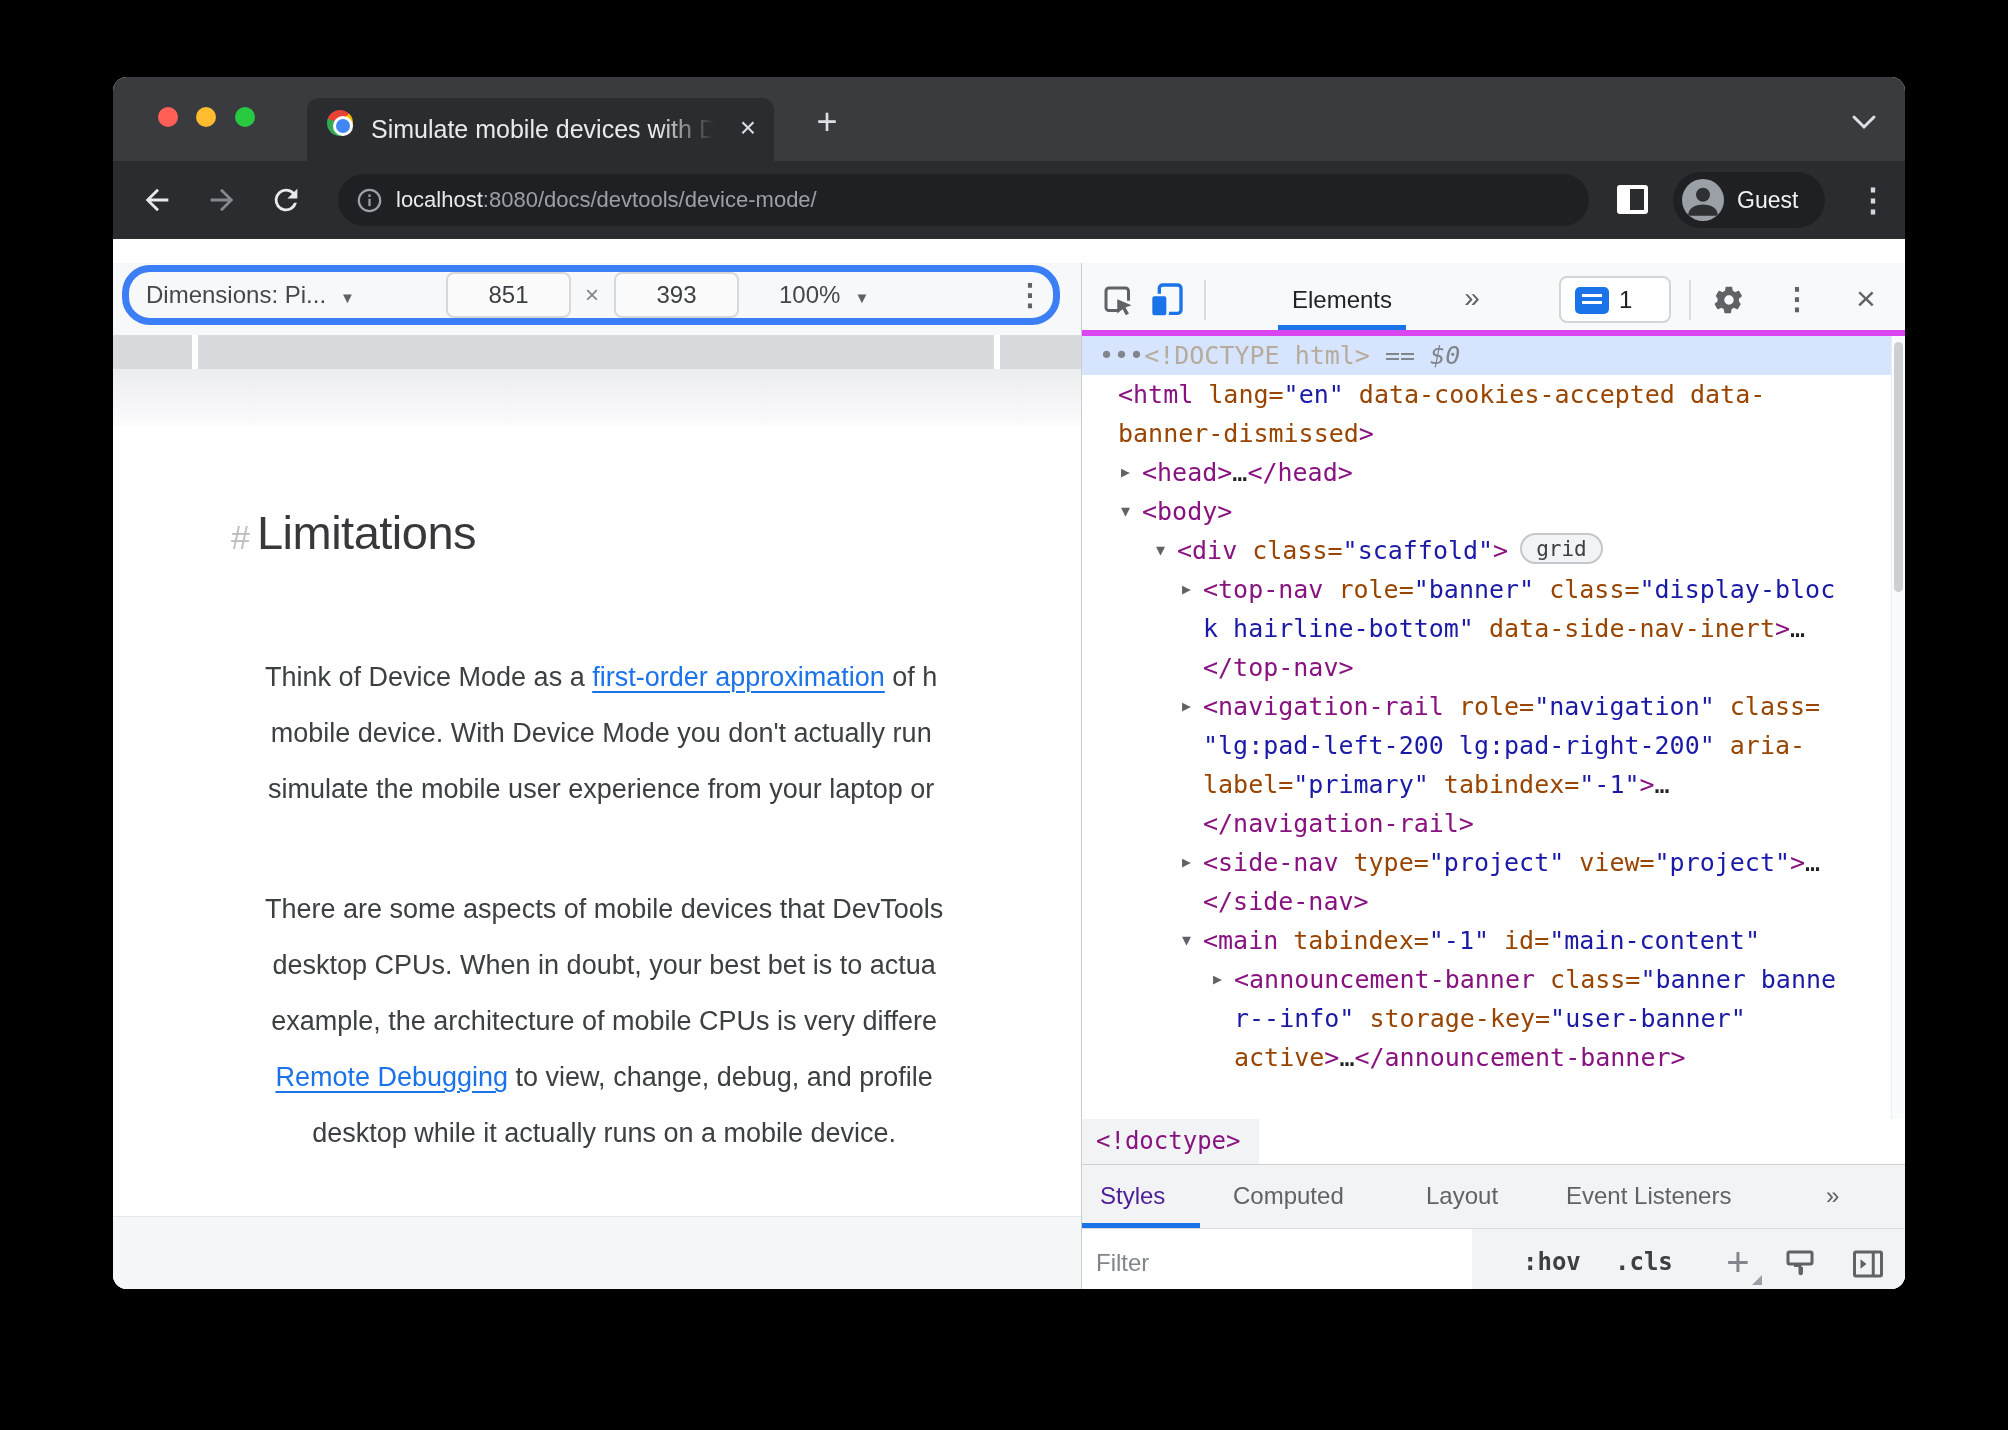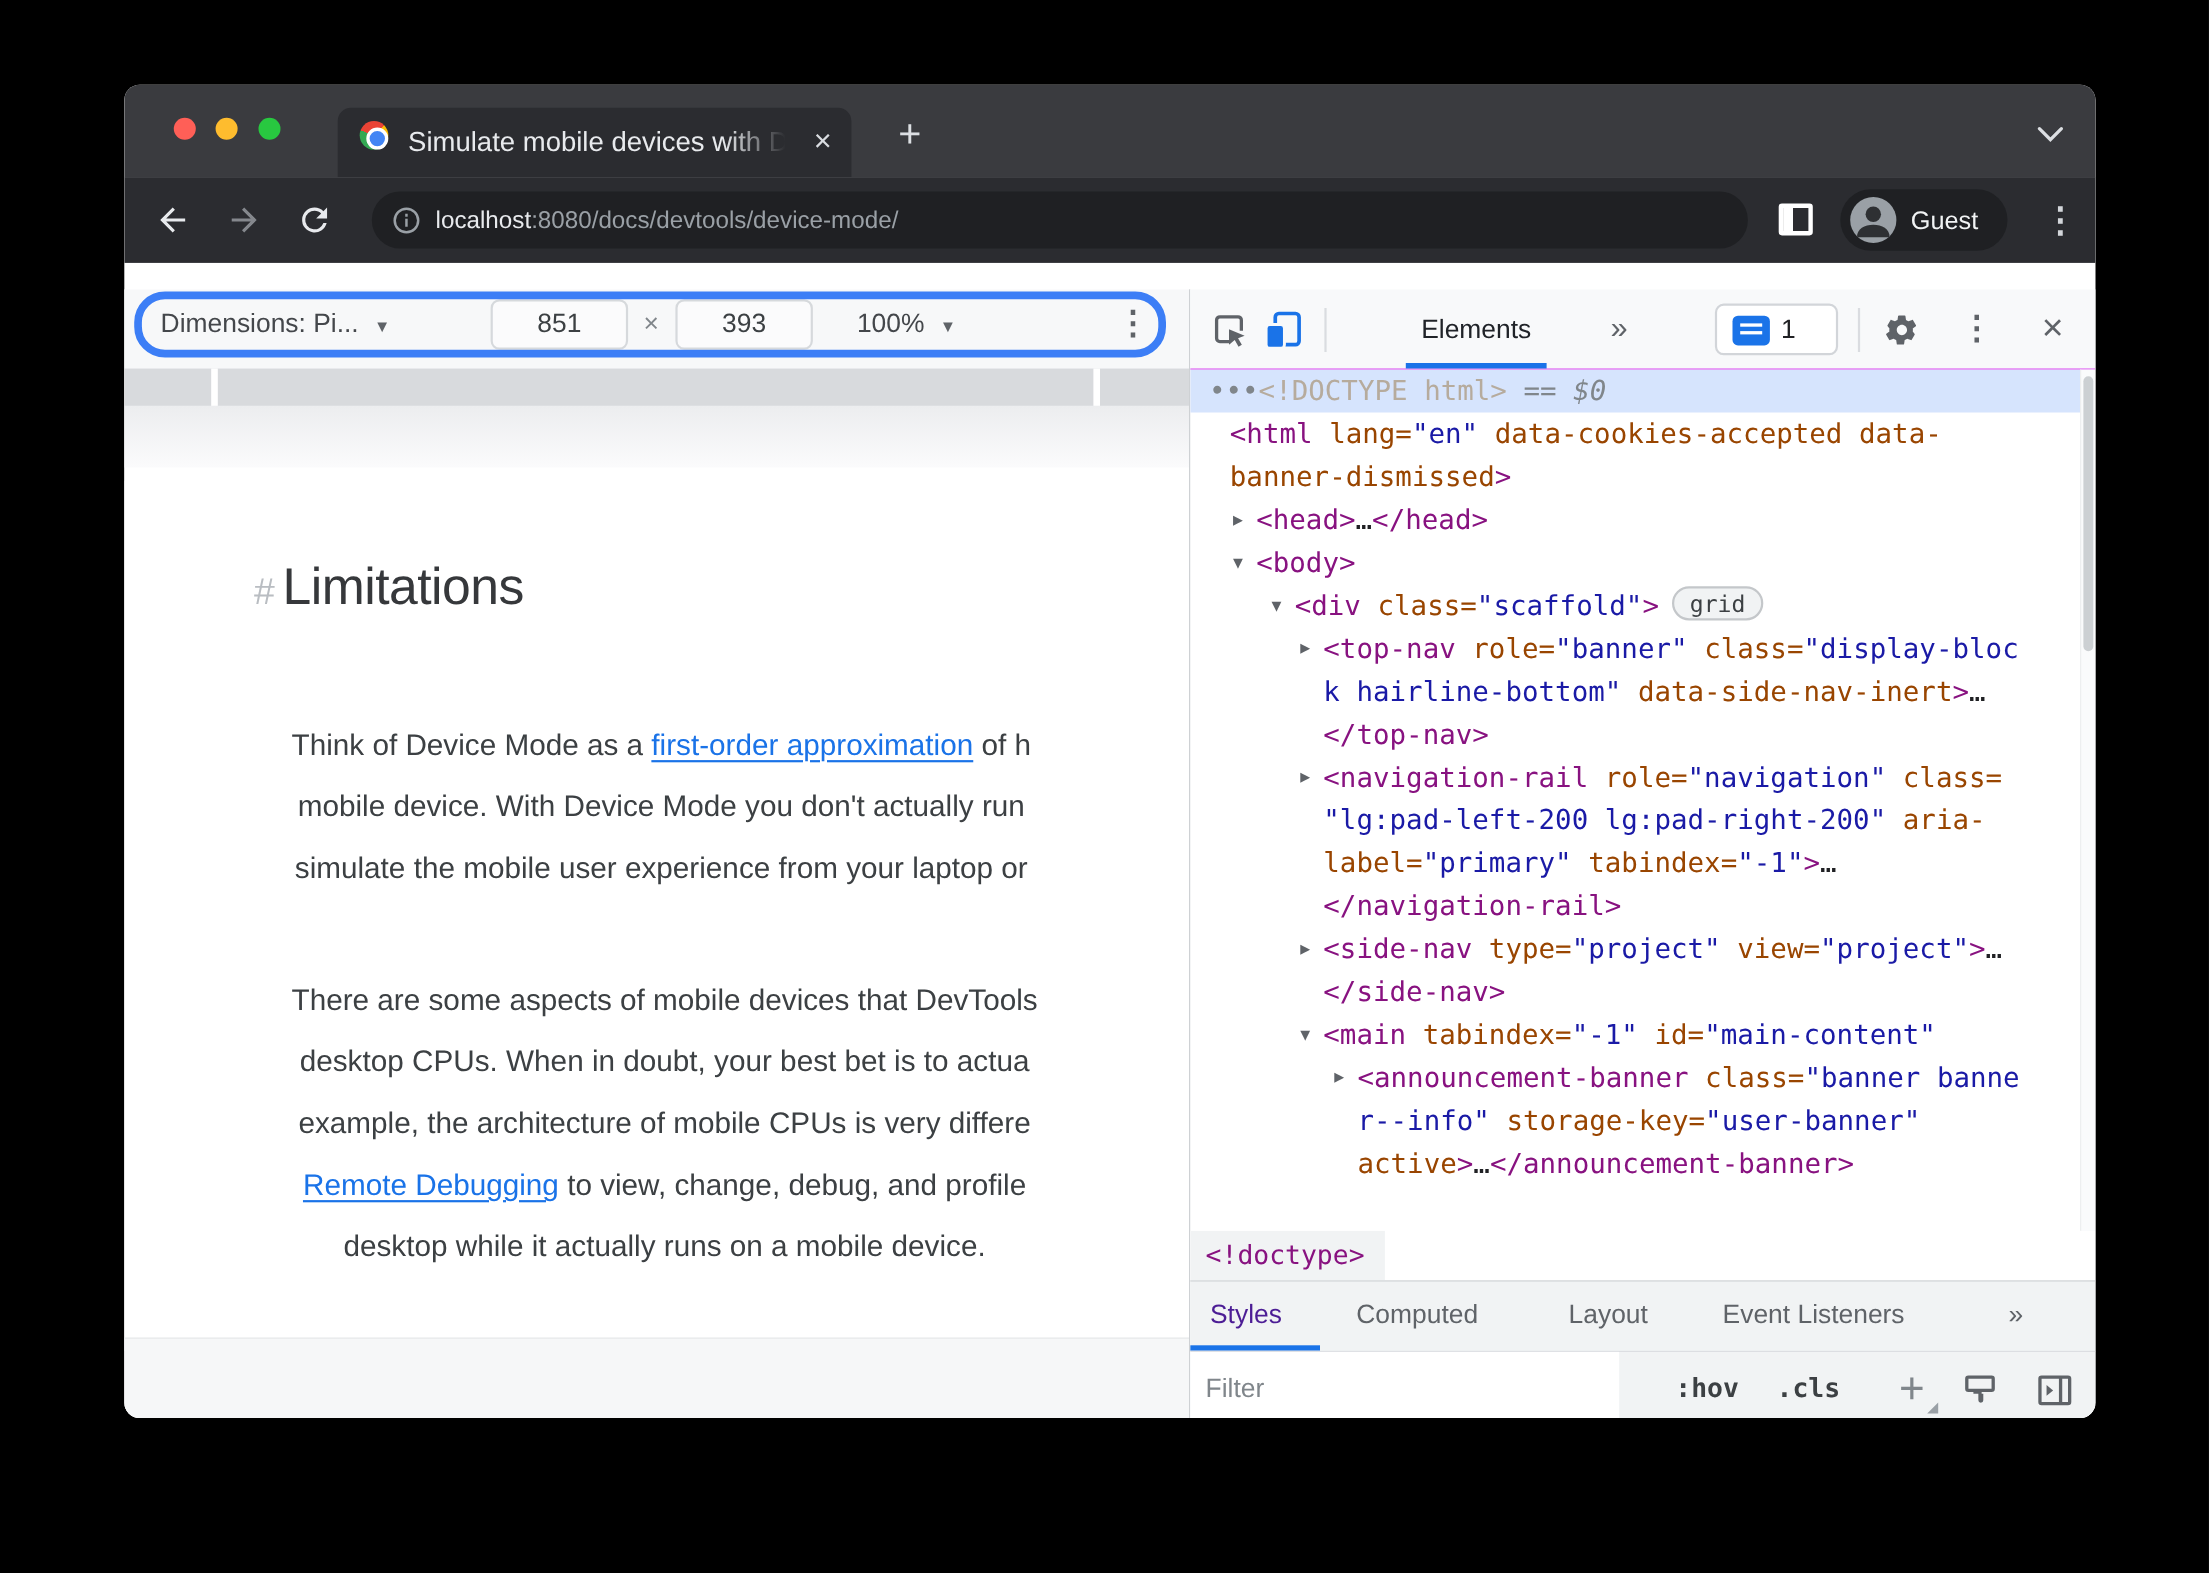--- a/index.html
+++ b/index.html
@@ -61,21 +61,21 @@
   .page{position:absolute;top:174px;left:0;width:100%;height:791px;background:#fff;text-align:center;}
   .page-bottom{position:absolute;top:953px;left:0;width:100%;height:97px;background:#f6f7f8;border-top:1px solid #e5e7e9;}
   .heading{position:absolute;left:118px;top:68px;white-space:nowrap;}
   .heading .hash{font-size:34px;color:#b9bdc2;margin-right:7px;}
   .heading .htext{font-size:47px;color:#36383b;letter-spacing:-.5px;}
   .para{position:absolute;left:152px;white-space:nowrap;}
   .p1{top:212px;} .p2{top:444px;}
   .p-line{height:56px;line-height:56px;font-size:27px;color:#3c4043;}
   .p-line a{color:#1a73e8;text-decoration:underline;text-decoration-thickness:2px;text-underline-offset:5px;}
   
-  .dt-toolbar{position:absolute;top:0;left:0;width:100%;height:73px;background:#f8f9fa;border-bottom:1px solid #d946ef;}
+  .dt-toolbar{position:absolute;top:0;left:0;width:100%;height:73px;background:#f8f9fa;border-bottom:6px solid #d946ef;}
   .dt-sep{position:absolute;top:17px;width:2px;height:40px;background:#dadce0;}
   .dt-tab{position:absolute;left:180px;top:0;width:160px;height:73px;line-height:73px;text-align:center;
     font-size:24px;color:#202328;}
   .dt-tab-underline{position:absolute;left:196px;bottom:0;width:128px;height:5px;background:#1a73e8;}
   .dt-more{position:absolute;left:372px;top:0;width:36px;height:73px;line-height:70px;text-align:center;color:#5f6368;font-size:28px;}
   .console-btn{position:absolute;left:477px;top:13px;width:112px;height:47px;border:2px solid #d2d5d9;border-radius:8px;background:#fff;}
   .bubble{position:absolute;left:14px;top:9px;width:34px;height:27px;background:#1a73e8;border-radius:5px;}
   .bubble::before{content:"";position:absolute;left:7px;top:7px;width:20px;height:3px;background:#fff;box-shadow:0 7px 0 #fff;}
   .console-count{position:absolute;left:58px;top:0;height:44px;line-height:44px;font-size:24px;color:#202124;}
   .gear-ic{position:absolute;left:631px;top:21px;}

